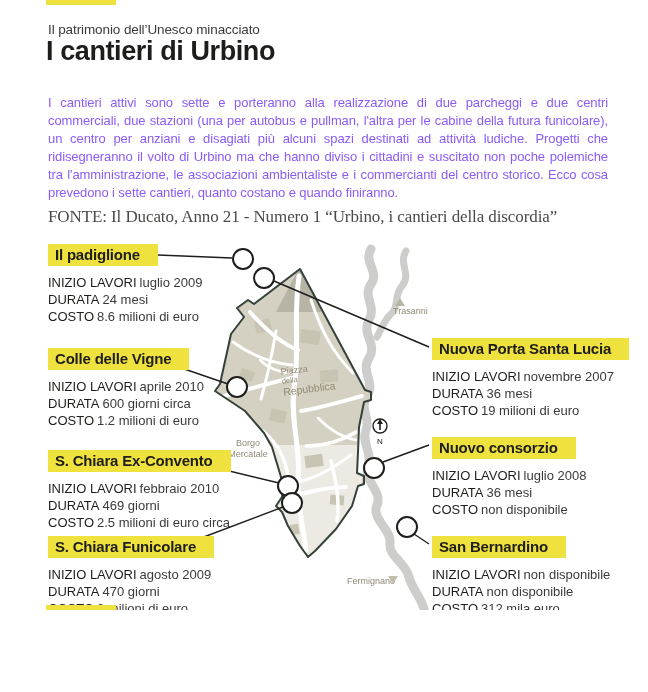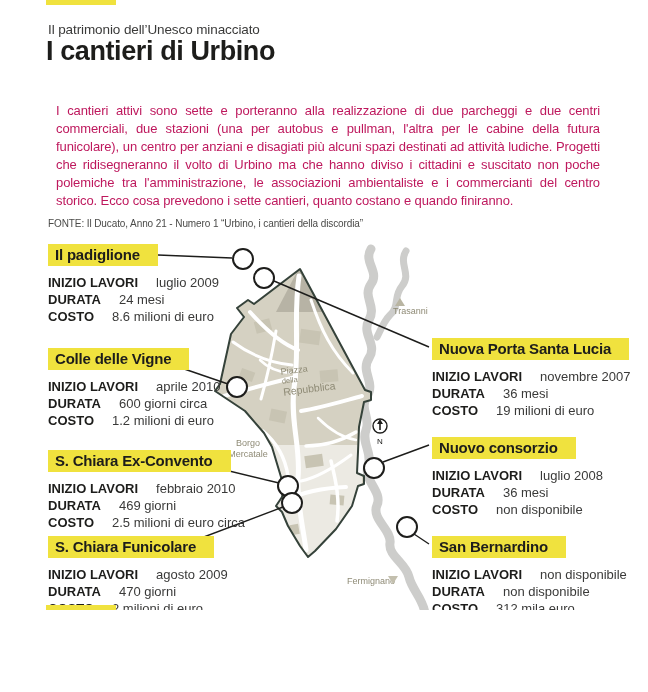--- a/index.html
+++ b/index.html
@@ -5,30 +5,30 @@
   html,body{margin:0;padding:0;background:#fff;}
   .canvas{position:relative;width:648px;height:610px;background:#ffffff;
           font-family:"Liberation Sans",sans-serif;overflow:hidden;}
   .accent-bar{position:absolute;left:46px;width:70px;height:5px;background:#F0E23E;}
   .accent-bar.top{top:0;}
   .accent-bar.bottom{bottom:0;}
   .kicker{position:absolute;left:48px;top:22px;font-size:13.5px;color:#3A3A39;letter-spacing:-0.1px;}
   .title{position:absolute;left:46px;top:36px;margin:0;font-size:27px;font-weight:bold;
          color:#1D1D1B;letter-spacing:-0.4px;}
   .intro-wrap{position:absolute;left:48px;top:94px;width:560px;}
-  .intro{margin:8px;font-size:13px;line-height:18px;color:#be185d;text-align:justify;letter-spacing:-0.1px;}
-  .fonte{font-size:10px;color:#4A4A48;letter-spacing:-0.1px;}
+  .intro{margin:0;font-size:13px;line-height:18px;color:#8b5cf6;text-align:justify;letter-spacing:-0.1px;}
+  .fonte{font-size:17px;color:#4A4A48;letter-spacing:-0.1px;font-family:Liberation Serif, serif;}
   .intro-fonte{margin-top:5px;}
   .map-fonte{position:absolute;left:48px;top:610px;}
   .map-svg{position:absolute;left:0;top:0;}
   .site{position:absolute;}
   .site-label{display:inline-block;background:#F0E23E;color:#1D1D1B;font-size:15px;font-weight:bold;
               letter-spacing:-0.2px;padding:2px 18px 3px 7px;white-space:nowrap;}
   .site-rows{margin-top:8px;font-size:13px;line-height:17px;color:#3A3A39;white-space:nowrap;}
-  .site-rows .k{font-weight:bold;color:#1D1D1B;margin-right:18px;text-align:center;}
+  .site-rows .k{font-weight:normal;color:#1D1D1B;margin-right:3px;text-align:center;}
   .maplabel{fill:#8F8B76;}
 </style>
 </head>
 <body>
 
 <div class="canvas">
 
   <div class="accent-bar top"></div>
 
   <div class="kicker">Il patrimonio dell’Unesco minacciato</div>

